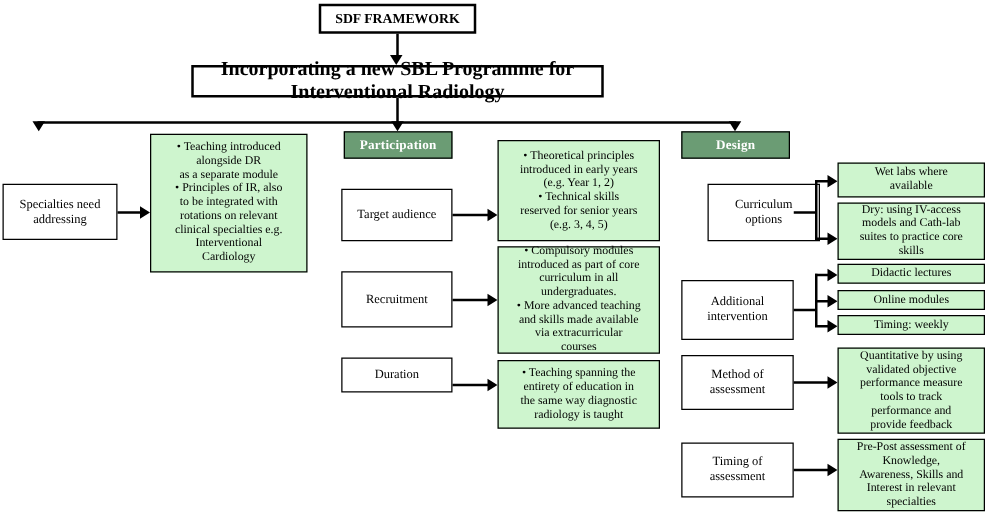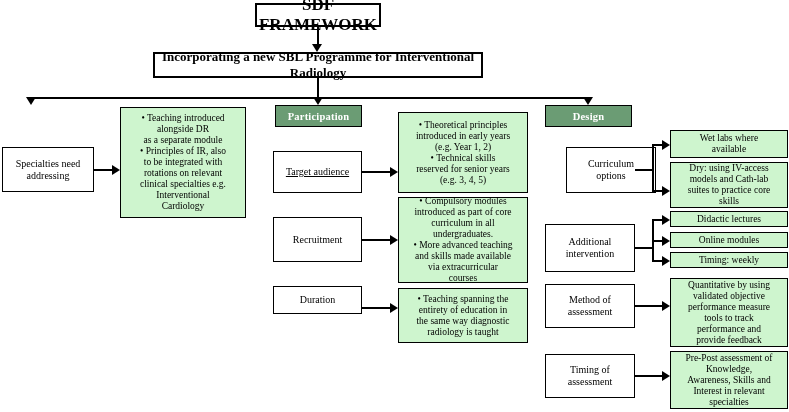--- a/index.html
+++ b/index.html
@@ -18,26 +18,26 @@
     display: flex;
     align-items: center;
     justify-content: center;
     text-align: center;
     background: #ffffff;
     border: 1.5px solid #000;
   }
   .titlebox {
     border: 2px solid #000;
     font-weight: bold;
-    font-size: 17px;
+    font-size: 11px;
   }
   .subtitlebox {
     border: 2px solid #000;
     font-weight: bold;
-    font-size: 13px;
+    font-size: 16px;
   }
   .header {
     background: #6b9c74;
     border: 1.5px solid #000;
     color: #ffffff;
     font-weight: bold;
     font-size: 10.5px;
     letter-spacing: .2px;
   }
   .label {
@@ -96,21 +96,21 @@
   <div class="node green" style="left:120px; top:107px; width:126px; height:111px;">• Teaching introduced
 alongside DR
 as a separate module
 • Principles of IR, also
 to be integrated with
 rotations on relevant
 clinical specialties e.g.
 Interventional
 Cardiology</div>
 
-  <div class="node label" style="left:273px; top:151px; width:89px; height:42px;text-decoration:underline;">Target audience</div>
+  <div class="node label" style="left:273px; top:151px; width:89px; height:42px;">Target audience</div>
   <div class="hline" style="left:362px; top:171px; width:29px;"></div>
   <div class="ah-right" style="left:390px; top:167px;"></div>
   <div class="node green" style="left:398px; top:112px; width:130px; height:81px;">• Theoretical principles
 introduced in early years
 (e.g. Year 1, 2)
 • Technical skills
 reserved for senior years
 (e.g. 3, 4, 5)</div>
 
   <div class="node label" style="left:273px; top:217px; width:89px; height:45px;">Recruitment</div>

